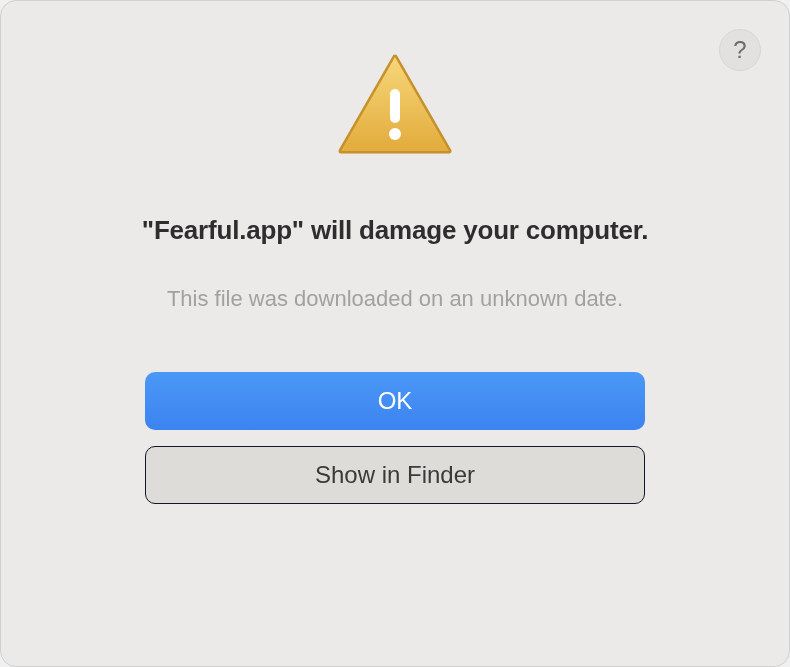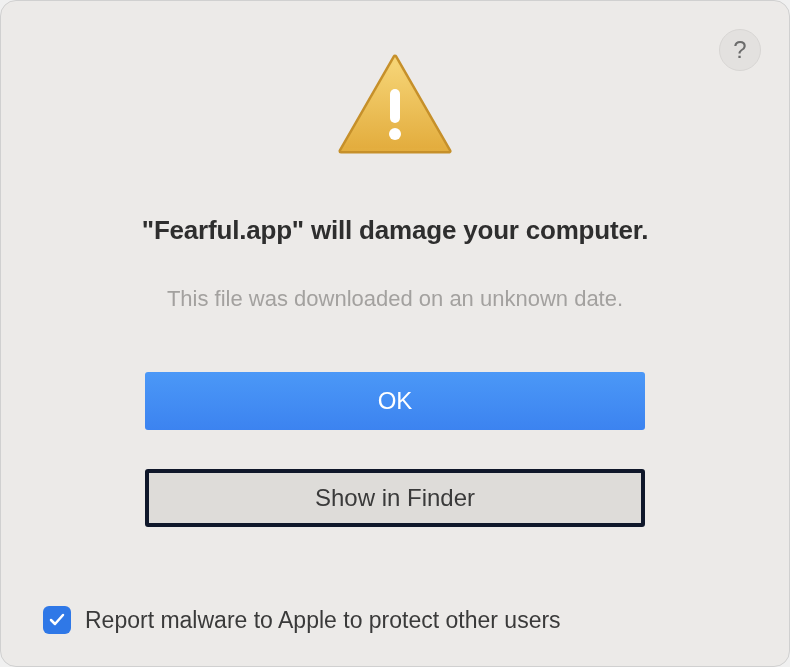--- a/index.html
+++ b/index.html
@@ -65,38 +65,37 @@
       margin-bottom: 60px;
       margin-top: 24px;
     }
     .button-row {
       width: 500px;
       margin-bottom: 16px;
     }
     .btn {
       width: 100%;
       height: 58px;
-      border-radius: 3px;
+      border-radius: 10px;
       font-size: 24px;
       font-weight: 400;
       border: none;
       cursor: pointer;
       display: flex;
       align-items: center;
       justify-content: center;
     }
     .btn-primary {
       background: linear-gradient(180deg, #4b98f7 0%, #3c83f0 100%);
       color: #ffffff;
     }
     .btn-secondary {
       background: #dedcd9;
       color: #3a3a3a;
-      border: 4px solid #0f172a;
-      margin-top: 23px;
+      border: 1px solid #0f172a;
     }
     .checkbox-row {
       position: absolute;
       bottom: 32px;
       left: 42px;
       display: flex;
       align-items: center;
       gap: 14px;
     }
     .checkbox {
@@ -153,22 +152,14 @@
       <span>OK</span>
     </button>
   </div>
 
   <div class="button-row">
     <button class="btn btn-secondary">
       <span>Show in Finder</span>
     </button>
   </div>
 
-  <div class="checkbox-row">
-    <div class="checkbox">
-      <svg viewBox="0 0 18 18">
-        <path d="M3 9 L7 13 L15 4" stroke="#ffffff" stroke-width="2.5" fill="none" stroke-linecap="round" stroke-linejoin="round"></path>
-      </svg>
-    </div>
-    <div class="checkbox-label">Report malware to Apple to protect other users</div>
-  </div>
 
 </div>
 
 </body></html>

